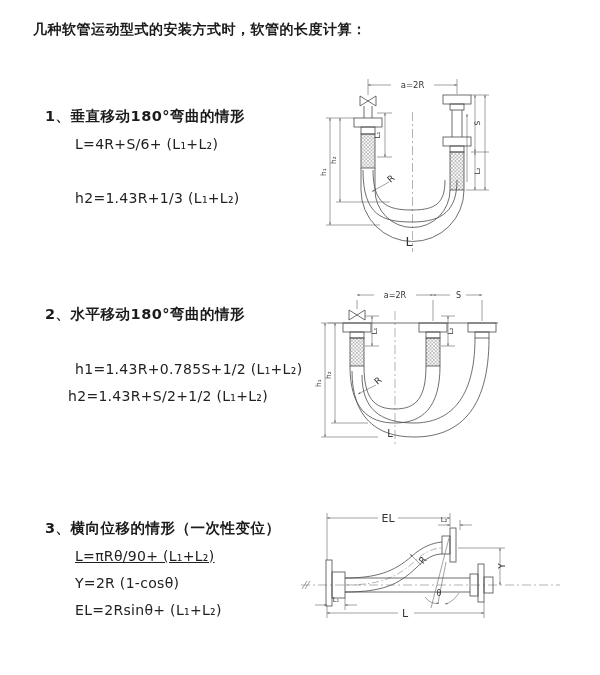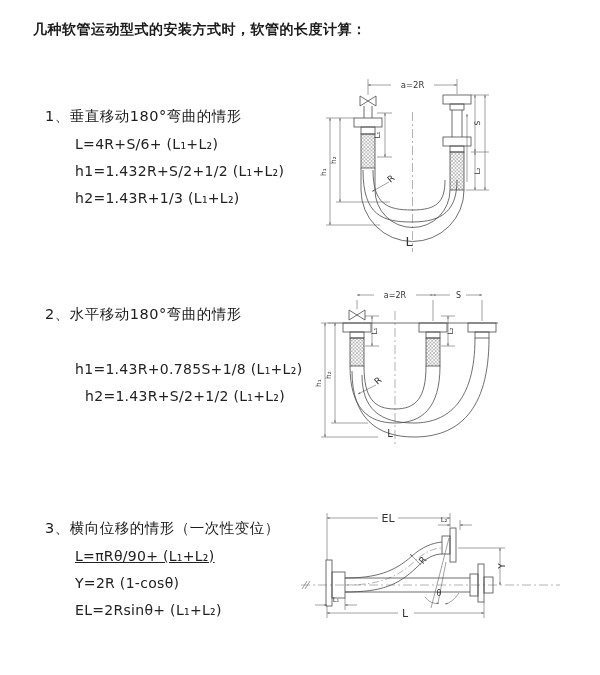--- a/index.html
+++ b/index.html
@@ -1,38 +1,37 @@
 <!DOCTYPE html>
 <html><head>
 <meta charset="utf-8">
 <style>
   html,body{margin:0;padding:0;background:#ffffff;}
   .page{
     position:relative;width:600px;height:675px;background:#fff;overflow:hidden;
     font-family:"DejaVu Sans","Liberation Sans",sans-serif;color:#1c1c1c;
   }
   .title{position:absolute;left:33px;top:21px;font-size:14px;font-weight:bold;letter-spacing:.5px;}
-  .sec-heading{position:absolute;font-size:14.5px;font-weight:normal;letter-spacing:.5px;}
+  .sec-heading{position:absolute;font-size:14.5px;font-weight:bold;letter-spacing:.5px;}
   .formula{position:absolute;font-size:14px;font-weight:normal;letter-spacing:.3px;color:#222;}
   .diagram{position:absolute;}
   svg text{font-family:"DejaVu Sans","Liberation Sans",sans-serif;fill:#333;}
   .dim{stroke:#555;stroke-width:.55;fill:none;}
   .draw{stroke:#4a4a4a;stroke-width:.8;fill:none;}
   .cl{stroke:#666;stroke-width:.5;fill:none;stroke-dasharray:9 3 2 3;}
 </style>
 </head>
 <body>
 
 <div class="page">
 
   <div class="title">几种软管运动型式的安装方式时，软管的长度计算：</div>
 
   <div class="sec-heading" style="left:45px;top:107px;">1、垂直移动180°弯曲的情形</div>
   <div class="formula" style="left:75px;top:136px;">L=4R+S/6+ (L₁+L₂)</div>
-  <div class="formula" style="left:75px;top:163px;">h1=1.432R+S/2+1/2 (L₁+L₂)</div>
   <div class="formula" style="left:75px;top:190px;">h2=1.43R+1/3 (L₁+L₂)</div>
 
   <svg class="diagram" style="left:305px;top:70px;" width="280" height="190" viewBox="0 0 280 190">
     <defs>
       <marker id="d1a" viewBox="0 0 10 10" refX="9.5" refY="5" markerWidth="11" markerHeight="5" orient="auto-start-reverse">
         <path d="M0.5,2.4 L9.5,5 L0.5,7.6 Z" fill="#555"></path>
       </marker>
       <pattern id="d1h" width="3.5" height="3.5" patternUnits="userSpaceOnUse">
         <path d="M0,3.5 L3.5,0 M0,0 L3.5,3.5" stroke="#888" stroke-width="0.5"></path>
       </pattern>
@@ -87,22 +86,22 @@
       <text x="21" y="102" font-size="7.5" text-anchor="middle" transform="rotate(-90 21 102)">h₁</text>
       <text x="31" y="90" font-size="7.5" text-anchor="middle" transform="rotate(-90 31 90)">h₂</text>
       <text x="175" y="53" font-size="7.5" text-anchor="middle" transform="rotate(-90 175 53)">S</text>
       <text x="175" y="101" font-size="7.5" text-anchor="middle" transform="rotate(-90 175 101)">L₂</text>
       <text x="88" y="111" font-size="9" text-anchor="middle" transform="rotate(-40 88 111)">R</text>
       <text x="104" y="176" font-size="13" text-anchor="middle">L</text>
     </g>
   </svg>
 
   <div class="sec-heading" style="left:45px;top:305px;">2、水平移动180°弯曲的情形</div>
-  <div class="formula" style="left:75px;top:361px;">h1=1.43R+0.785S+1/8 (L₁+L₂)</div>
-  <div class="formula" style="left:85px;top:388px;">h2=1.43R+S/2+1/2 (L₁+L₂)</div>
+  <div class="formula" style="left:75px;top:361px;">h1=1.43R+0.785S+1/2 (L₁+L₂)</div>
+  <div class="formula" style="left:68px;top:388px;">h2=1.43R+S/2+1/2 (L₁+L₂)</div>
 
   <svg class="diagram" style="left:308px;top:283px;" width="285" height="185" viewBox="0 0 285 185">
     <defs>
       <marker id="d2a" viewBox="0 0 10 10" refX="9.5" refY="5" markerWidth="11" markerHeight="5" orient="auto-start-reverse">
         <path d="M0.5,2.4 L9.5,5 L0.5,7.6 Z" fill="#555"></path>
       </marker>
       <pattern id="d2h" width="3.5" height="3.5" patternUnits="userSpaceOnUse">
         <path d="M0,3.5 L3.5,0 M0,0 L3.5,3.5" stroke="#888" stroke-width="0.5"></path>
       </pattern>
     </defs>

